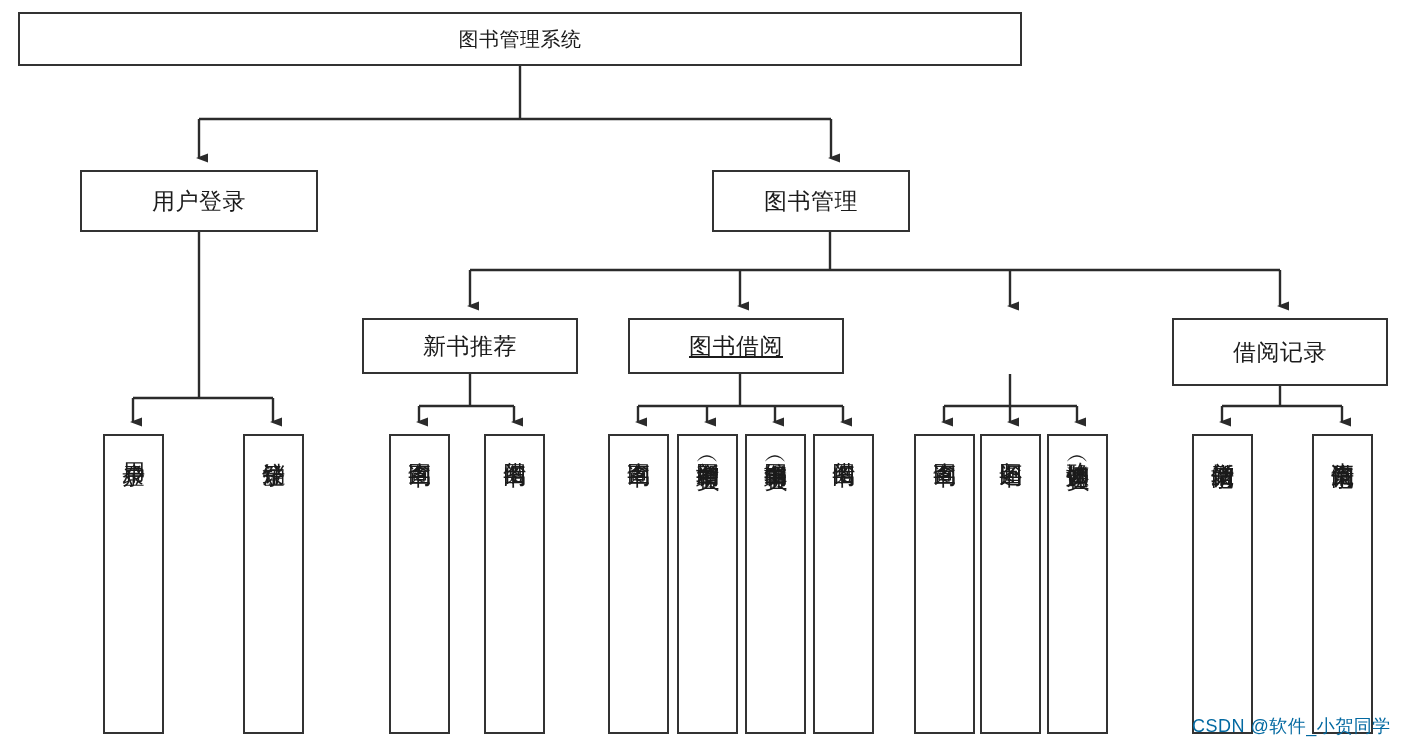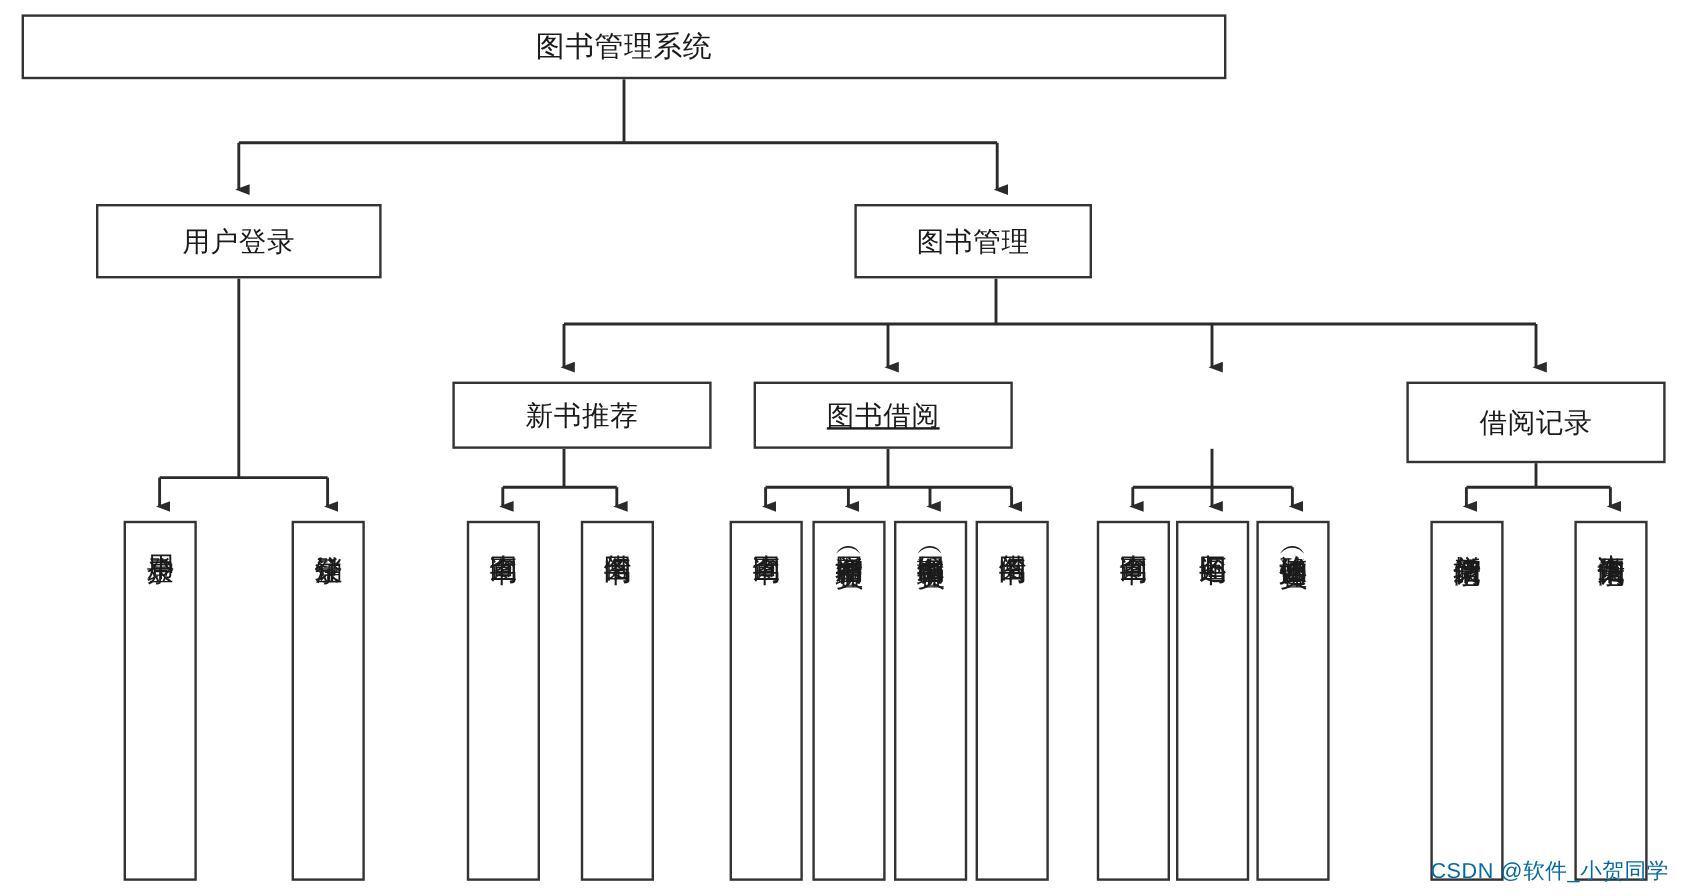--- a/index.html
+++ b/index.html
@@ -47,21 +47,21 @@
   }
   .node.vert .vlabel {
     writing-mode: vertical-rl;
     text-orientation: upright;
     font-size: 23px;
     line-height: 1.28;
     letter-spacing: 1px;
     white-space: nowrap;
   }
   .node.root {
-    font-size: 24px;
+    font-size: 20px;
   }
   .watermark {
     position: absolute;
     font-size: 18px;
     color: #0369a1;
     white-space: nowrap;
     letter-spacing: 0.5px;
   }
 </style>
 </head>
@@ -124,21 +124,21 @@
     <span>图书管理系统</span>
   </div>
 
   <div class="node horiz" style="left:80px; top:170px; width:238px; height:62px;">
     <span>用户登录</span>
   </div>
   <div class="node horiz" style="left:712px; top:170px; width:198px; height:62px;">
     <span>图书管理</span>
   </div>
 
-  <div class="node horiz" style="left:377px; top:318px; width:216px; height:56px;">
+  <div class="node horiz" style="left:362px; top:318px; width:216px; height:56px;">
     <span>新书推荐</span>
   </div>
   <div class="node horiz" style="left:628px; top:318px; width:216px; height:56px;text-decoration:underline;">
     <span>图书借阅</span>
   </div>
   <div class="node horiz" style="left:1172px; top:318px; width:216px; height:68px;">
     <span>借阅记录</span>
   </div>
 
   <div class="node vert" style="left:103px; top:434px; width:61px; height:300px;">

